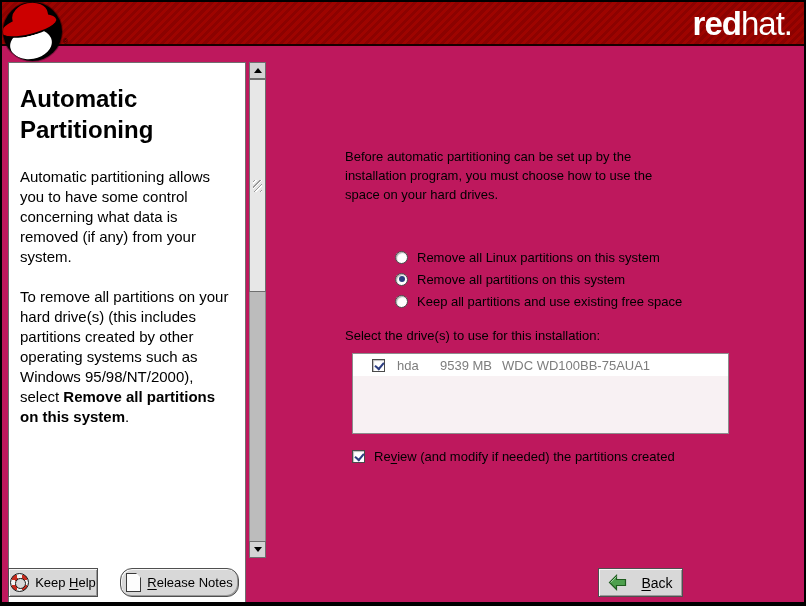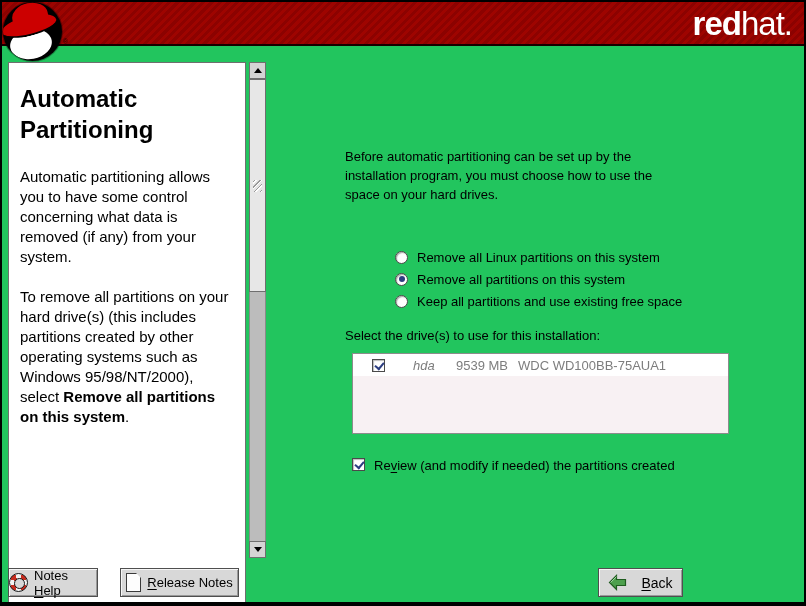--- a/index.html
+++ b/index.html
@@ -1,20 +1,20 @@
 <!DOCTYPE html>
 <html><head>
 <meta charset="utf-8">
 <style>
   * { margin:0; padding:0; box-sizing:border-box; }
   body { background:#555; font-family:"Liberation Sans","DejaVu Sans",sans-serif; }
   .window{
     position:relative; width:806px; height:606px;
     border:2px solid #000; border-bottom-width:4px;
-    background:#22c55e; overflow:hidden;
+    background:#be185d; overflow:hidden;
   }
   
   .header{
     position:absolute; left:0; top:0; width:100%; height:44px;
     background:repeating-linear-gradient(135deg,#9e0400 0 3px,#8c0200 3px 6px);
     border-bottom:2px solid #170000;
   }
   .wordmark{
     position:absolute; right:12px; top:2px; color:#fff;
     font-size:33px; letter-spacing:-1px; line-height:40px;
@@ -85,35 +85,35 @@
   .drive-row{ display:flex; align-items:center; height:22px; background:#fff; padding-left:19px; }
   .checkbox{
     width:13px; height:13px; background:#fff; border:1px solid #4a4a4a;
     box-shadow:inset 1px 1px 1px #bbb; position:relative; flex:none;
   }
   .checkbox.on::after{
     content:""; position:absolute; left:2px; top:2px; width:7px; height:4px;
     border-left:2px solid #2c3e80; border-bottom:2px solid #2c3e80; transform:rotate(-50deg);
   }
   .drive-row span{ font-size:13px; color:#7d7d7d; }
-  .cell-device{ margin-left:28px; width:43px;font-style:italic; }
+  .cell-device{ margin-left:12px; width:43px; }
   .cell-size{ width:62px; }
-  .review-row{ position:absolute; left:350px; top:447px; display:flex; gap:9px;margin-top:9px; }
+  .review-row{ position:absolute; left:350px; top:447px; display:flex; align-items:center; gap:9px; }
   .review-label{ font-size:13px; color:#000; }
   .u{ text-decoration:underline; text-underline-offset:2px; }
   
   .btn{
     position:absolute; top:566px; height:29px;
     background:#d8d8d8; border:1px solid #4f4f4f;
     box-shadow:inset 1px 1px 0 #f6f6f6, inset -1px -1px 0 #999;
     display:flex; align-items:center; justify-content:center; gap:6px;
     font-size:13px; color:#000; cursor:default;
   }
   .btn-hide-help{ left:6px; width:90px; }
-  .btn-release{ left:118px; width:119px; }
+  .btn-release{ left:118px; width:119px;border-radius:12px; }
   .btn-back{ left:596px; width:85px; font-size:14px; gap:14px;align-items:center;}
   .btn-next{ left:698px; width:97px; font-size:14px; gap:16px; outline:1px dotted #333; outline-offset:-4px; }
   .lifering{
     width:19px; height:19px; border-radius:50%; border:1px solid #1a1a1a; position:relative; flex:none;
     background:conic-gradient(from 22deg,#c62b1e 0 45deg,#f2f2f2 0 90deg,#c62b1e 0 135deg,#f2f2f2 0 180deg,#c62b1e 0 225deg,#f2f2f2 0 270deg,#c62b1e 0 315deg,#f2f2f2 0 360deg);
   }
   .lifering::after{
     content:""; position:absolute; left:4px; top:4px; width:9px; height:9px;
     border-radius:50%; background:#d8d8d8; border:1px solid #1a1a1a;
   }
@@ -190,21 +190,21 @@
     </div>
   </div>
 
   <div class="review-row" data-interactable="true">
     <span class="checkbox on" data-interactable="true"></span>
     <span class="review-label" data-interactable="false"><span data-interactable="false">Re</span><span class="u" data-interactable="false">v</span><span data-interactable="false">iew (and modify if needed) the partitions created</span></span>
   </div>
 
   <div class="btn btn-hide-help" data-interactable="true">
     <span class="lifering" data-interactable="false"></span>
-    <span data-interactable="false"><span data-interactable="false">Notes </span><span class="u" data-interactable="false">H</span><span data-interactable="false">elp</span></span>
+    <span data-interactable="false"><span data-interactable="false">Keep </span><span class="u" data-interactable="false">H</span><span data-interactable="false">elp</span></span>
   </div>
 
   <div class="btn btn-release" data-interactable="true">
     <span class="doc-icon" data-interactable="false"></span>
     <span data-interactable="false"><span class="u" data-interactable="false">R</span><span data-interactable="false">elease Notes</span></span>
   </div>
 
   <div class="btn btn-back" data-interactable="true">
     <svg class="arrow-icon" data-interactable="false" width="19" height="17" viewBox="0 0 19 17">
       <path d="M8.5 1.5 L1.5 8.5 L8.5 15.5 L8.5 11.5 L17.5 11.5 L17.5 5.5 L8.5 5.5 Z" fill="#4da04d" stroke="#1f5c1f" stroke-width="1.2"></path>

